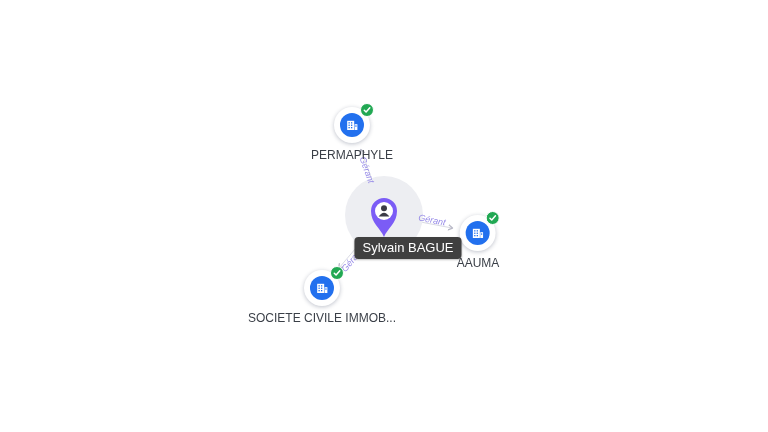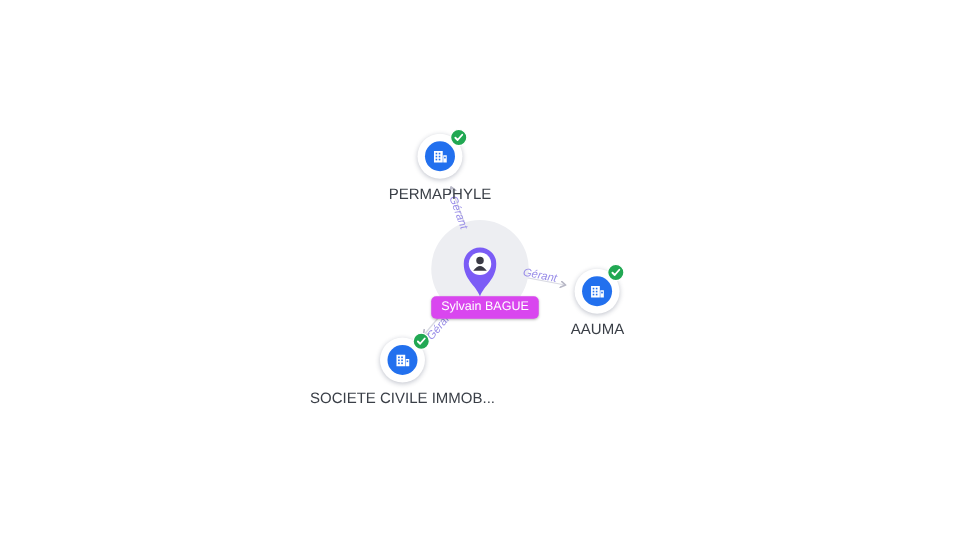--- a/index.html
+++ b/index.html
@@ -56,25 +56,25 @@
   .node-label {
     margin-top: 5px;
     font-size: 12px;
     color: #3a3f47;
     white-space: nowrap;
   }
 
   .pin { position: absolute; left: 368px; top: 197px; z-index: 4; }
   .person-badge {
     position: absolute; z-index: 5;
-    left: 388px; top: 237px;
+    left: 408px; top: 237px;
     transform: translateX(-50%);
-    background: #d946ef;
+    background: #404040;
     color: #ffffff;
-    font-size: 10px;
+    font-size: 13px;
     padding: 3px 8px 4px 8px;
     border-radius: 4px;
     white-space: nowrap;
     box-shadow: 0 1px 2px rgba(0,0,0,0.25);
   }
 </style>
 </head>
 <body>
 
 <div class="canvas">

